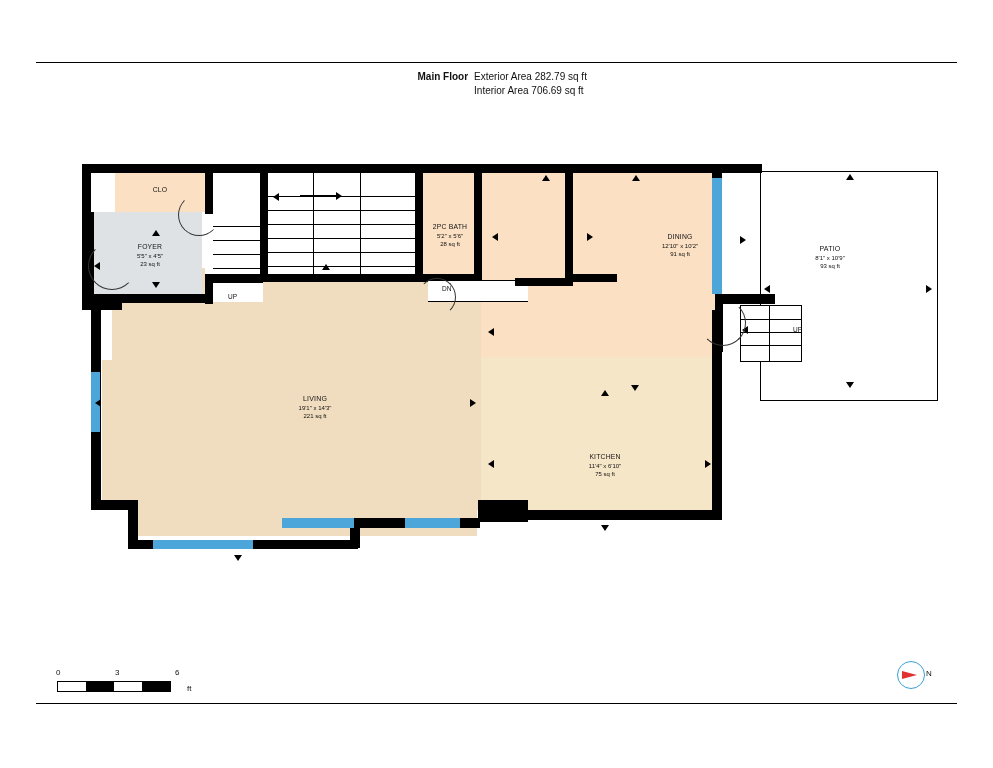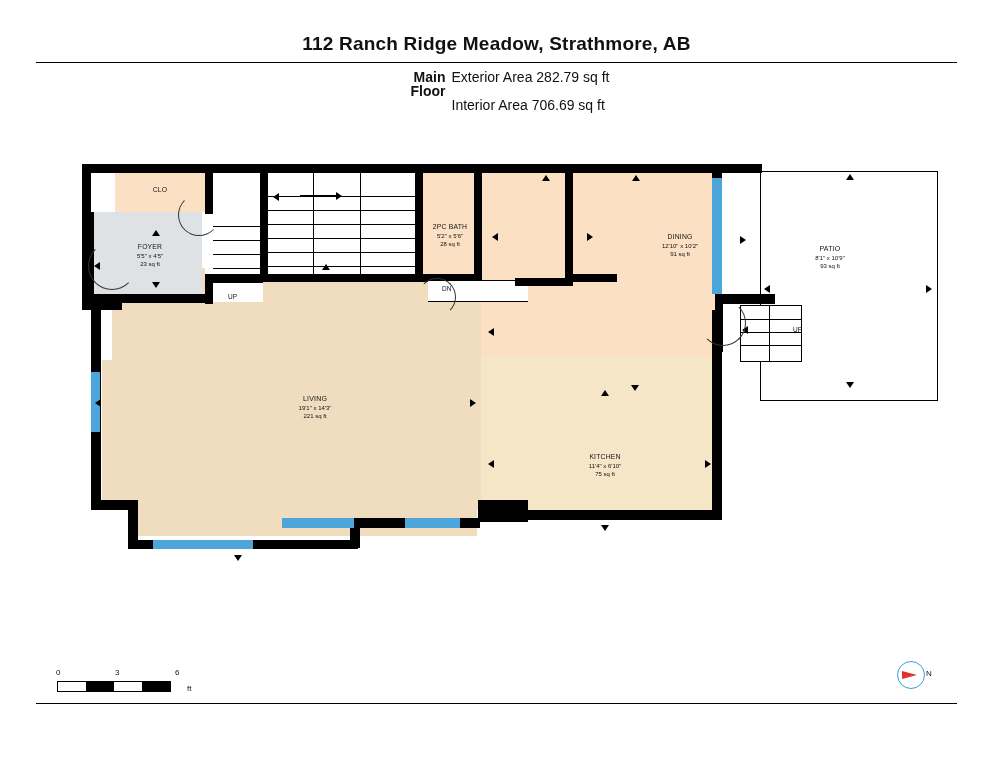--- a/index.html
+++ b/index.html
@@ -15,21 +15,21 @@
 
   
   .title{
     position:absolute;left:0;top:33px;width:993px;text-align:center;
     font-size:19px;font-weight:bold;letter-spacing:.2px;color:#111;
   }
   .title-rule{
     position:absolute;left:36px;top:62px;width:921px;height:1px;background:#000;
   }
   .subhead{
-    position:absolute;left:0;top:70px;width:993px;text-align:center;font-size:14px;
+    position:absolute;left:0;top:70px;width:993px;text-align:center;font-size:10px;
   }
   .sub-inner{display:inline-block;text-align:left;}
   .sub-line{display:flex;gap:6px;line-height:14px;}
   .sub-line .k{width:62px;text-align:right;font-weight:bold;}
   .sub-line .k.blank{font-weight:normal;}
 
   
   .plan{position:absolute;left:60px;top:150px;width:900px;height:470px;}
   .wall{position:absolute;background:#000;}
   .win{position:absolute;background:#4da6d9;}
@@ -76,21 +76,20 @@
   .compass .n{position:absolute;left:29px;top:8px;font-size:8px;}
 
   .foot-rule{position:absolute;left:36px;top:703px;width:921px;height:1px;background:#000;}
   .disclaimer{position:absolute;left:0;top:712px;width:993px;text-align:center;font-size:8px;color:#222;}
 </style>
 </head>
 <body>
 
 <div class="page">
 
-  <div class="title">112 Ranch Ridge Meadow, Strathmore, AB</div>
   <div class="title-rule"></div>
 
   <div class="subhead">
     <div class="sub-inner">
       <div class="sub-line">
         <span class="k">Main Floor</span>
         <span>Exterior Area 282.79 sq ft</span>
       </div>
       <div class="sub-line">
         <span class="k blank"></span>

